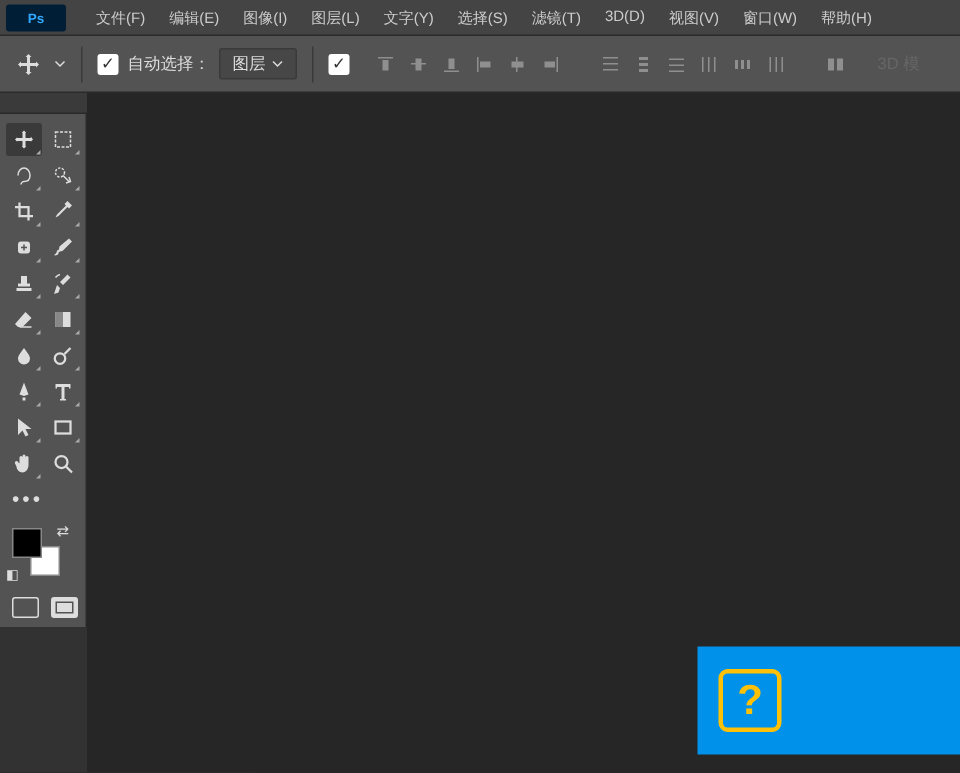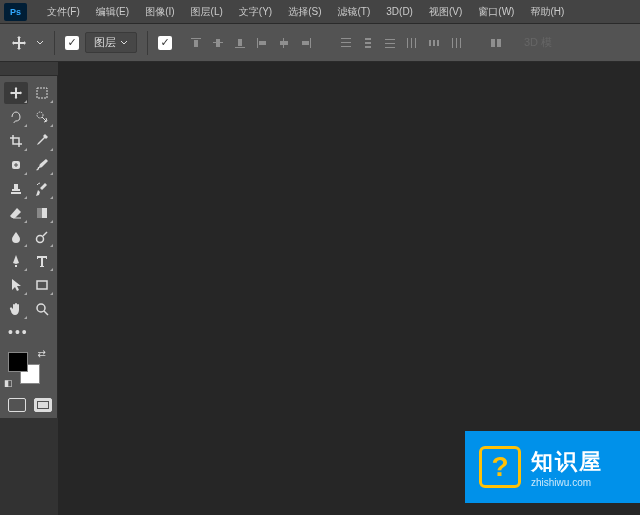--- a/index.html
+++ b/index.html
@@ -1,19 +1,19 @@
 <!DOCTYPE html>
 <html><head>
 <meta charset="utf-8">
 <style>
 * { margin: 0; padding: 0; box-sizing: border-box; font-family: "Microsoft YaHei", sans-serif; }
 body { width: 640px; height: 515px; background: #323232; overflow: hidden; position: relative; }
 
 .menubar { height: 24px; background: #444444; display: flex; align-items: center; padding: 0 4px; border-bottom: 1px solid #2a2a2a; }
-.ps-logo { width: 23px; height: 18px; background: #001e36; color: #31a8ff; font-size: 9px; font-weight: bold; display: flex; align-items: center; justify-content: center; border-radius: 2px; margin-right: 12px; }
+.ps-logo { width: 40px; height: 18px; background: #001e36; color: #31a8ff; font-size: 9px; font-weight: bold; display: flex; align-items: center; justify-content: center; border-radius: 2px; margin-right: 12px; }
 .menu-item { color: #cccccc; font-size: 10px; padding: 0 8px; cursor: default; }
 
 .optbar { height: 38px; background: #535353; display: flex; align-items: center; padding: 0 8px; border-bottom: 1px solid #2a2a2a; gap: 6px; }
 .opt-move { width: 22px; height: 22px; display: flex; align-items: center; justify-content: center; color: #ddd; }
 .opt-sep { width: 1px; height: 24px; background: #3a3a3a; margin: 0 4px; }
 .chk { width: 14px; height: 14px; background: #fff; display: inline-flex; align-items: center; justify-content: center; font-size: 11px; color: #333; border-radius: 2px; }
 .opt-label { color: #ddd; font-size: 11px; }
 .opt-select { color: #ddd; font-size: 11px; padding: 2px 8px; background: #474747; border: 1px solid #3a3a3a; border-radius: 2px; display: flex; align-items: center; gap: 4px; }
 .align-icons { display: flex; gap: 2px; margin-left: 8px; }
 .align-btn { width: 20px; height: 20px; display: flex; align-items: center; justify-content: center; color: #888; border-radius: 2px; }
@@ -71,20 +71,21 @@
   <div class="opt-move">
     <svg width="16" height="16" viewBox="0 0 16 16">
         <path d="M8 1l2 2H9v4h4V6l2 2-2 2V9H9v4h1l-2 2-2-2h1V9H3v1L1 8l2-2v1h4V3H6l2-2z" fill="#ddd"></path>
       </svg>
   </div>
   <svg width="8" height="8">
       <path d="M1 2l3 3 3-3" stroke="#ddd" fill="none"></path>
     </svg>
   <div class="opt-sep"></div>
   <span class="chk">✓</span>
+  <span class="opt-label">自动选择：</span>
   <div class="opt-select">
     <span>图层</span>
     <svg width="8" height="6">
         <path d="M1 1l3 3 3-3" stroke="#ddd" fill="none"></path>
       </svg>
   </div>
   <div class="opt-sep"></div>
   <span class="chk">✓</span>
 
   <div class="align-icons">
@@ -323,17 +324,13 @@
       <div class="mask-btn"></div>
       <div class="mask-btn full"></div>
     </div>
     </div>
   </div>
   <div class="canvas"></div>
 </div>
 
 <div class="watermark">
   <div class="wm-icon">?</div>
-  <div class="wm-text">
-    <div class="wm-main">知识屋</div>
-    <div class="wm-sub">zhishiwu.com</div>
-  </div>
 </div>
 
 </body></html>

